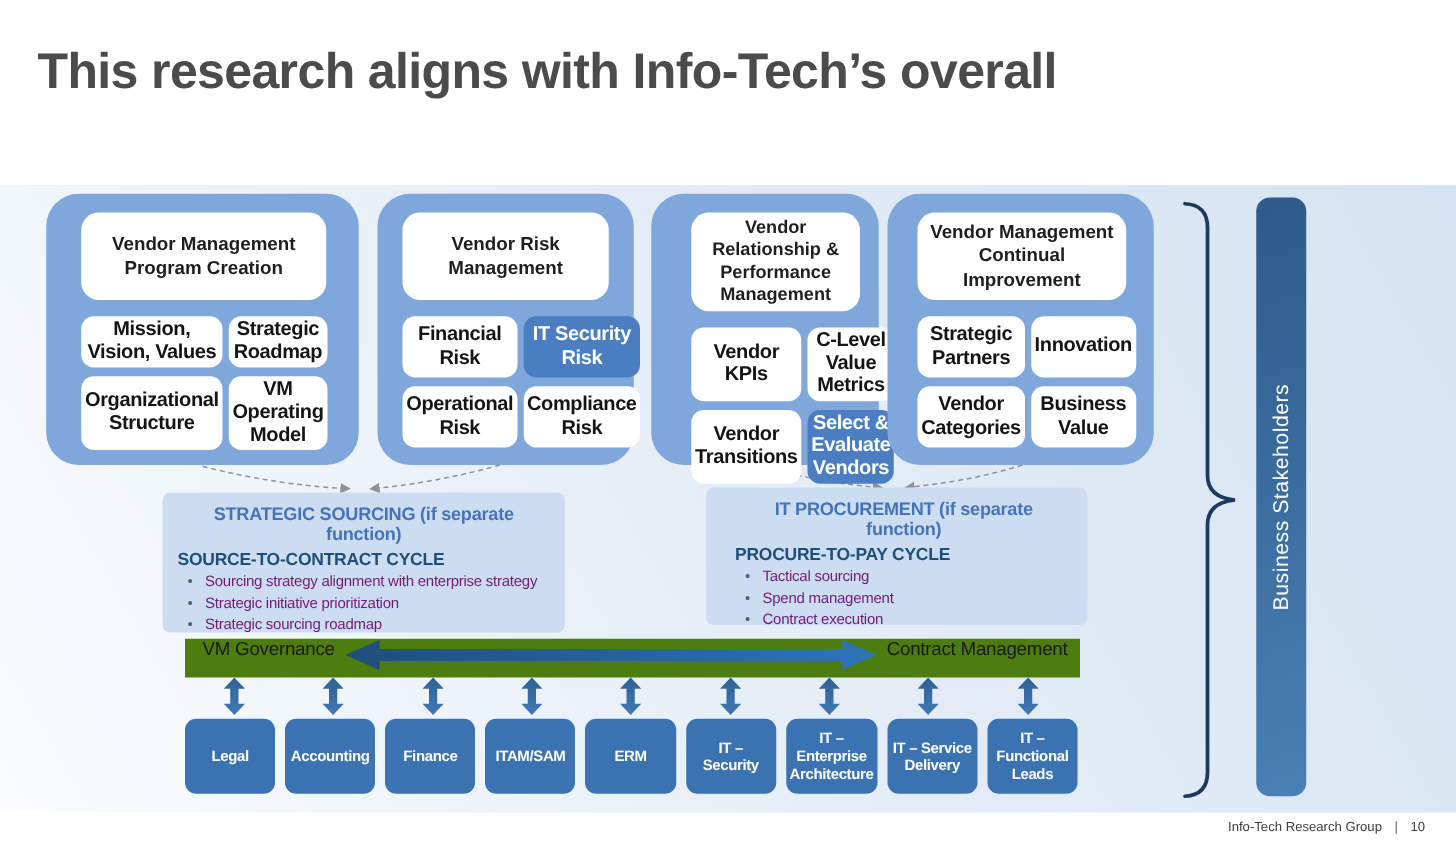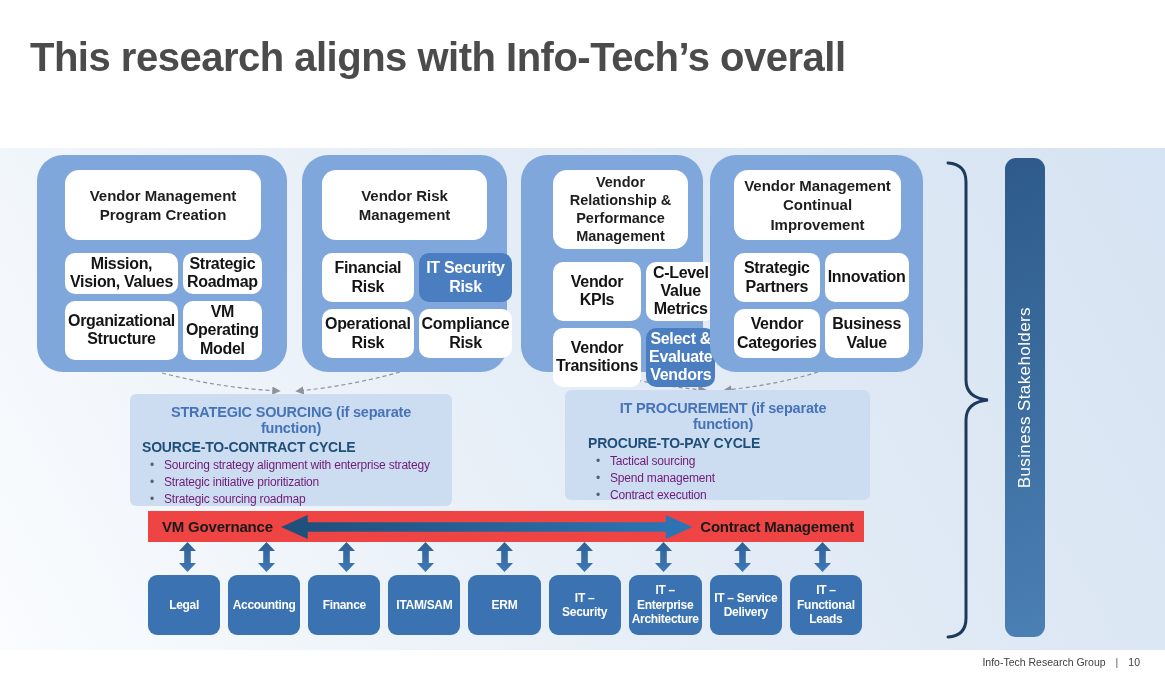--- a/index.html
+++ b/index.html
@@ -60,22 +60,22 @@
   }
   .panel-bullets{margin:0;padding:0 0 0 22px;list-style:none;}
   .panel-bullets li{
     font-size:12px;color:#701a75;line-height:1.42;letter-spacing:-0.2px;position:relative;
   }
   .panel-bullets li::before{
     content:"•";position:absolute;left:-14px;color:#55616e;font-size:12px;
   }
   
   .band{
-    position:absolute;left:148px;top:511px;width:716px;height:31px;background:#ef4444;
-    display:flex;align-items:center;box-sizing:border-box;padding:0 10px 0 14px;font-weight:bold;
+    position:absolute;left:148px;top:511px;width:716px;height:31px;background:#4d7c0f;
+    display:flex;box-sizing:border-box;padding:0 10px 0 14px;
   }
   .band-label{font-size:15px;color:#1a1a1a;letter-spacing:-0.2px;white-space:nowrap;}
   .band-arrow{flex:1;height:26px;margin:0 8px;}
   
   .arrow-row{
     position:absolute;left:148px;top:542px;width:714px;height:30px;
     display:flex;
   }
   .ud{flex:1;display:flex;align-items:center;justify-content:center;}
   .udsvg{width:17px;height:30px;display:block;}

